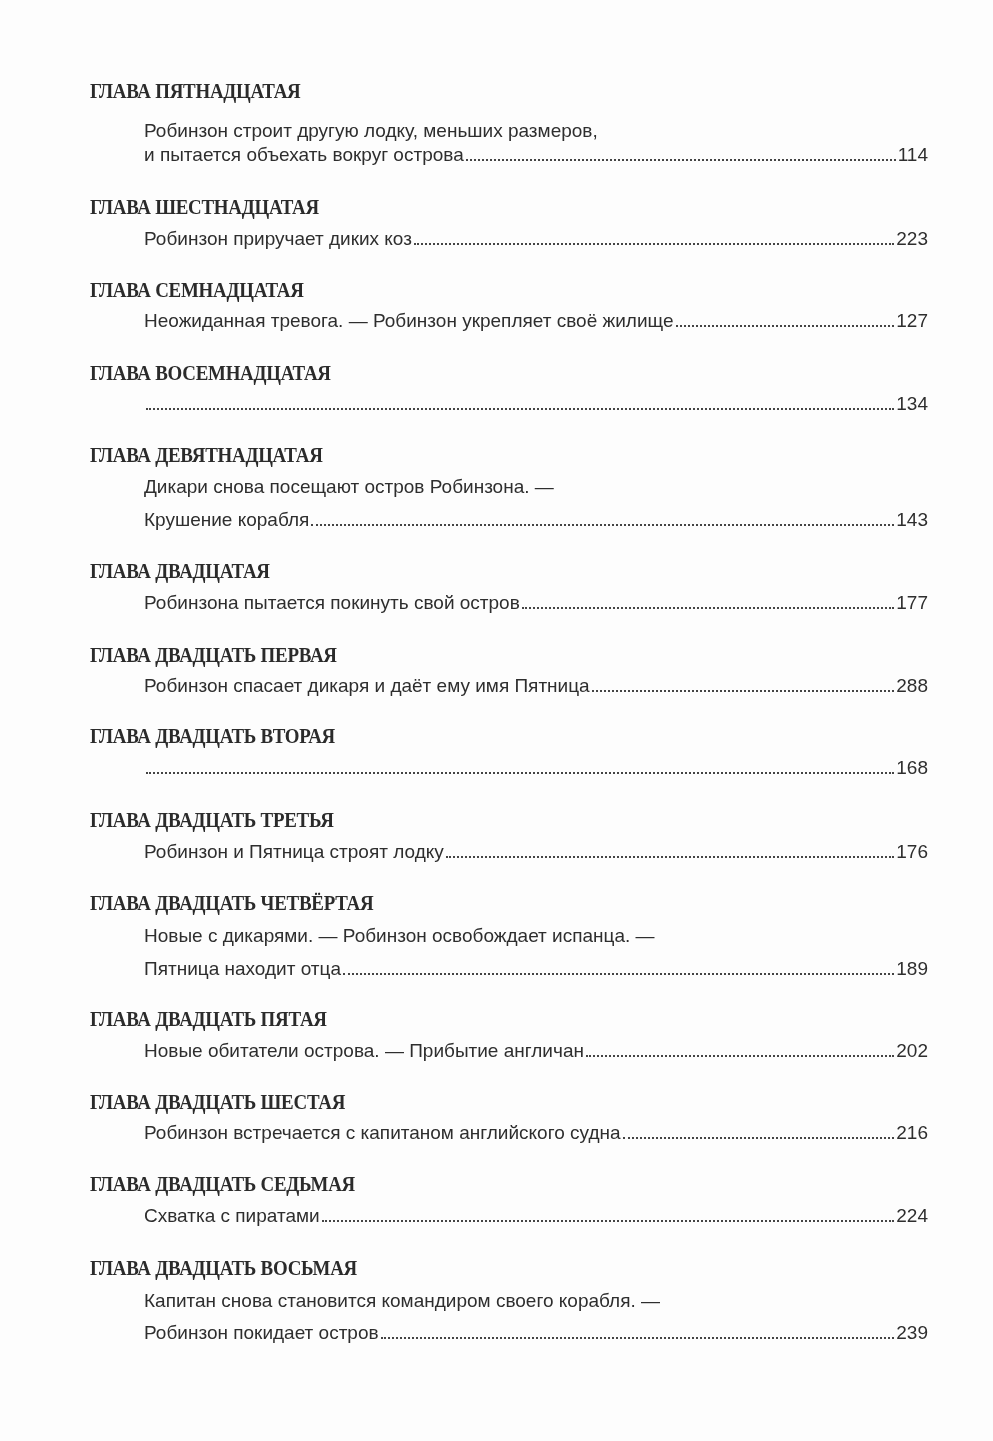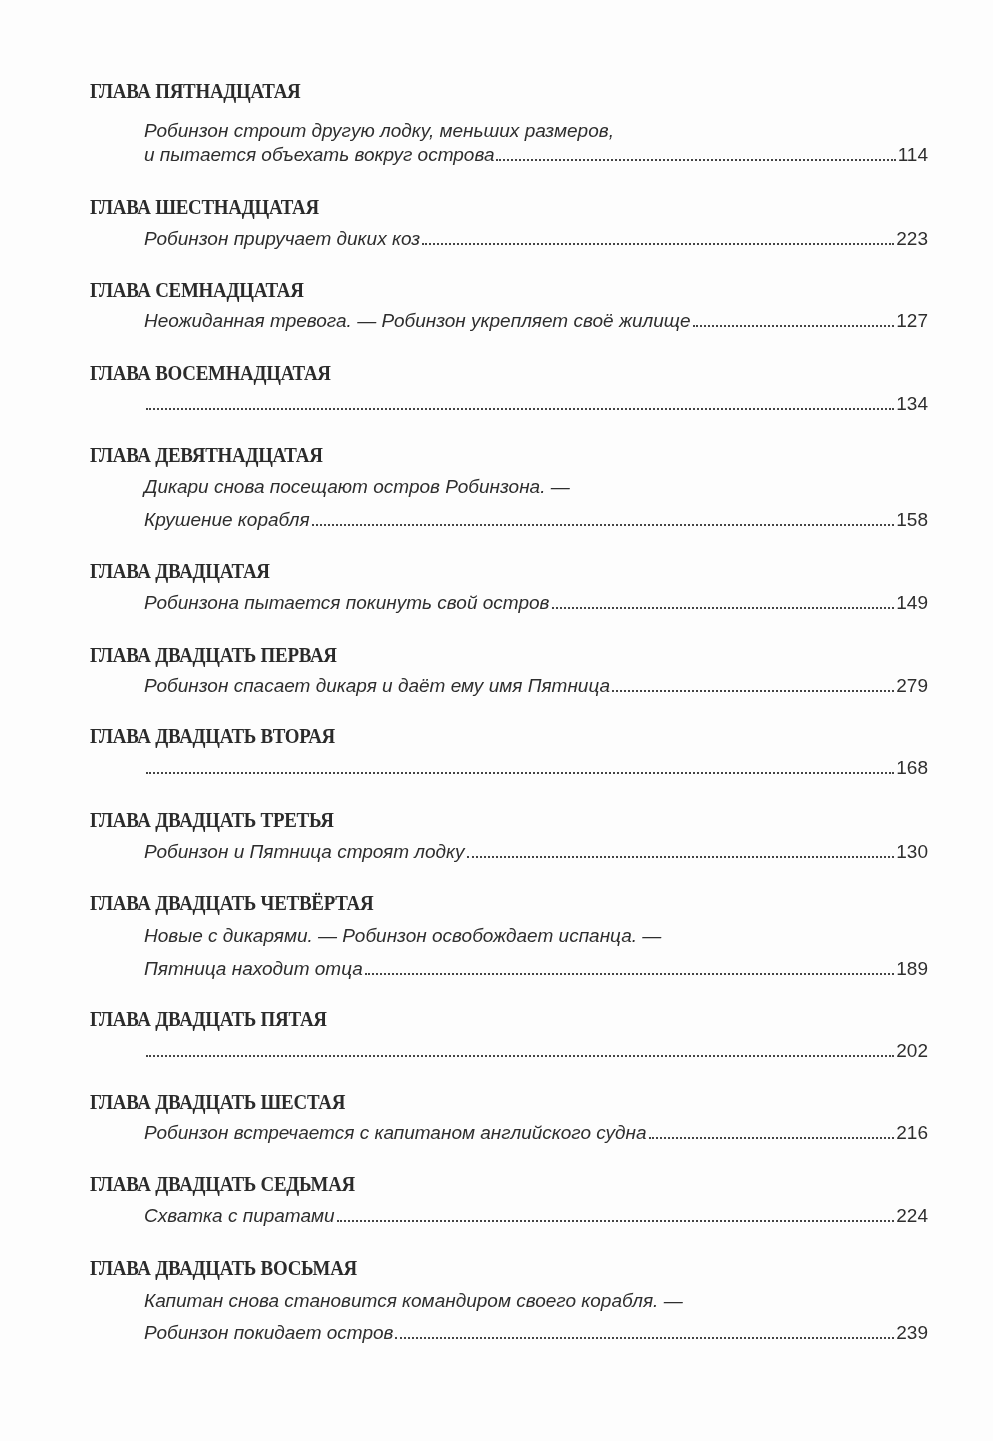--- a/index.html
+++ b/index.html
@@ -15,21 +15,21 @@
       font-weight: bold; font-size: 22px; letter-spacing: -0.3px;
       transform: scaleX(0.86); transform-origin: left center;
       color: #2b2b2b; white-space: nowrap;
     }
     .line {
       position: absolute; left: 120px; width: 784px; height: 26px;
       font-family: "Liberation Sans", "DejaVu Sans", sans-serif;
       font-size: 19px; color: #2e2e2e; white-space: nowrap;
       display: flex; align-items: flex-end;
     }
-    .line .txt { flex: 0 0 auto; font-style: italic; }
+    .line .txt { flex: 0 0 auto; }
     .line .dots {
       flex: 1 1 auto; overflow: hidden; margin: 0 2px 5px 2px;
       border-bottom: 2px dotted #444; height: 1px;
     }
     .line .pg { flex: 0 0 auto; }
   </style>
 </head>
 <body>
 
 <div class="page">
@@ -73,74 +73,75 @@
   </div>
 
   <div class="chapter">
     <div class="heading" style="top:442px">ГЛАВА ДЕВЯТНАДЦАТАЯ</div>
     <div class="line" style="top:472px">
         <span class="txt">Дикари снова посещают остров Робинзона. —</span>
       </div>
     <div class="line" style="top:505px">
         <span class="txt">Крушение корабля</span>
         <span class="dots"></span>
-        <span class="pg">158</span>
+        <span class="pg">143</span>
       </div>
   </div>
 
   <div class="chapter">
     <div class="heading" style="top:558px">ГЛАВА ДВАДЦАТАЯ</div>
     <div class="line" style="top:588px">
         <span class="txt">Робинзона пытается покинуть свой остров</span>
         <span class="dots"></span>
-        <span class="pg">149</span>
+        <span class="pg">177</span>
       </div>
   </div>
 
   <div class="chapter">
     <div class="heading" style="top:642px">ГЛАВА ДВАДЦАТЬ ПЕРВАЯ</div>
     <div class="line" style="top:671px">
         <span class="txt">Робинзон спасает дикаря и даёт ему имя Пятница</span>
         <span class="dots"></span>
-        <span class="pg">279</span>
+        <span class="pg">288</span>
       </div>
   </div>
 
   <div class="chapter">
     <div class="heading" style="top:723px">ГЛАВА ДВАДЦАТЬ ВТОРАЯ</div>
     <div class="line" style="top:753px">
         <span class="dots"></span>
         <span class="pg">168</span>
       </div>
   </div>
 
   <div class="chapter">
     <div class="heading" style="top:807px">ГЛАВА ДВАДЦАТЬ ТРЕТЬЯ</div>
     <div class="line" style="top:837px">
         <span class="txt">Робинзон и Пятница строят лодку</span>
         <span class="dots"></span>
-        <span class="pg">130</span>
+        <span class="pg">176</span>
       </div>
   </div>
 
   <div class="chapter">
     <div class="heading" style="top:890px">ГЛАВА ДВАДЦАТЬ ЧЕТВЁРТАЯ</div>
     <div class="line" style="top:921px">
         <span class="txt">Новые с дикарями. — Робинзон освобождает испанца. —</span>
       </div>
     <div class="line" style="top:954px">
         <span class="txt">Пятница находит отца</span>
         <span class="dots"></span>
         <span class="pg">189</span>
       </div>
   </div>
 
   <div class="chapter">
     <div class="heading" style="top:1006px">ГЛАВА ДВАДЦАТЬ ПЯТАЯ</div>
     <div class="line" style="top:1036px">
+        <span class="txt">Новые обитатели острова. — Прибытие англичан</span>
         <span class="dots"></span>
         <span class="pg">202</span>
       </div>
   </div>
 
   <div class="chapter">
     <div class="heading" style="top:1089px">ГЛАВА ДВАДЦАТЬ ШЕСТАЯ</div>
     <div class="line" style="top:1118px">
         <span class="txt">Робинзон встречается с капитаном английского судна</span>
         <span class="dots"></span>

